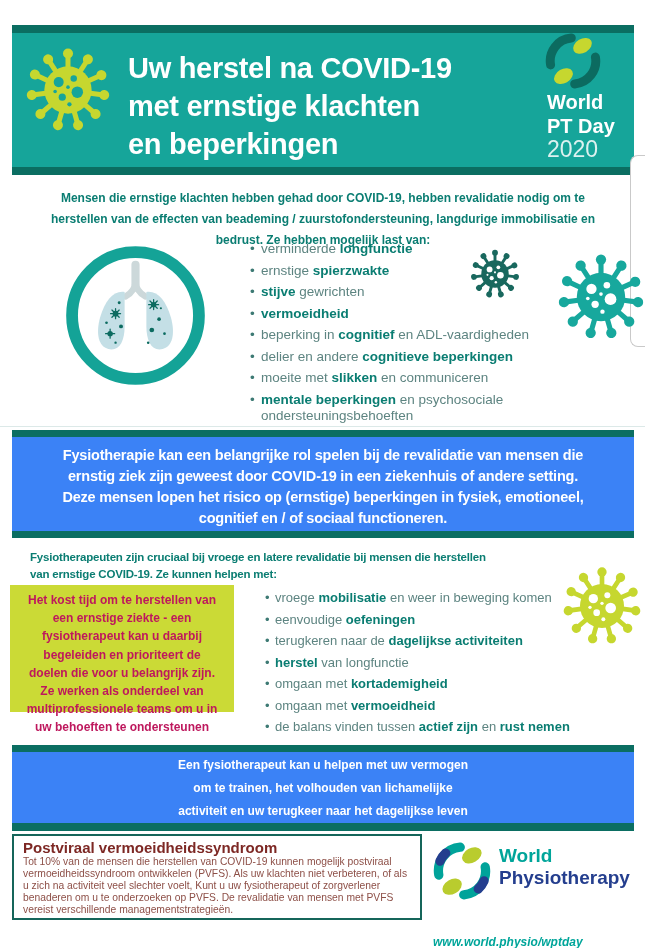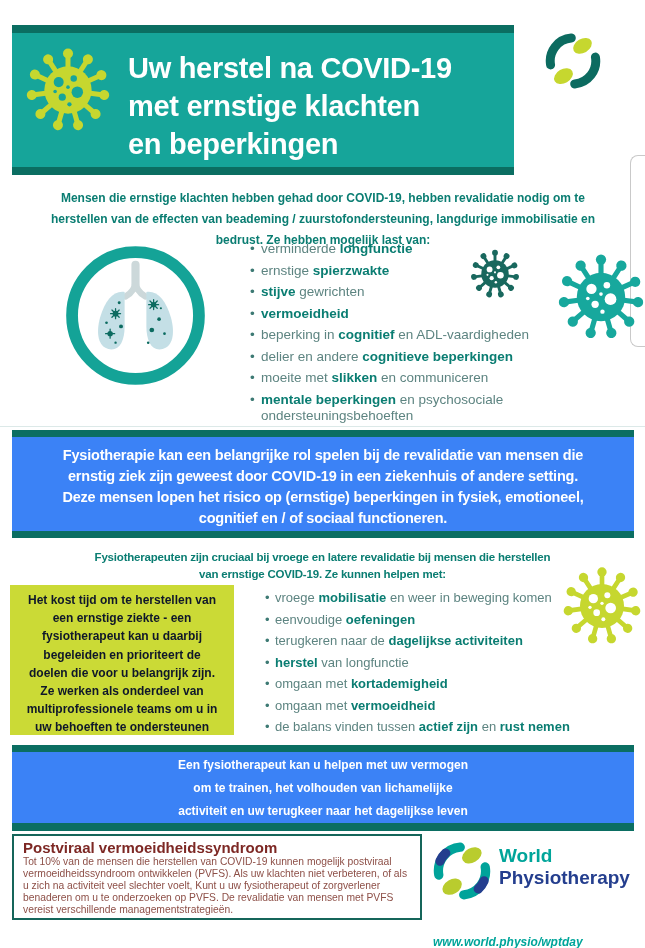--- a/index.html
+++ b/index.html
@@ -1,21 +1,21 @@
 <!DOCTYPE html>
 <html><head>
 <meta charset="utf-8">
 <style>
   * { margin:0; padding:0; box-sizing:border-box; }
   body { background:#ffffff; font-family:"Liberation Sans", sans-serif; }
   .poster { position:relative; width:645px; height:948px; background:#ffffff; overflow:hidden; }
 
   
   .header {
-    position:absolute; left:12px; top:25px; width:502px; height:150px;
+    position:absolute; left:12px; top:25px; width:622px; height:150px;
     background:#16a59a; border-top:8px solid #0b6e62; border-bottom:8px solid #0b6e62;
   }
   .header-virus { position:absolute; left:13px; top:14px; width:86px; height:86px; color:#c6d72f; --hole:#16a59a; }
   .page-title {
     position:absolute; left:116px; top:16px; color:#ffffff; font-weight:bold;
     font-size:29px; line-height:38px; white-space:pre-line; letter-spacing:-0.3px;
   }
   .ptday { position:absolute; left:523px; top:0; width:96px; color:#ffffff; }
   .ptday-swirl { width:56px; height:56px; margin-left:10px; display:block;
     --arc:#0c6b60; --leaf:#c6d72f; }
@@ -48,26 +48,26 @@
     position:absolute; left:12px; width:622px; background:#3b82f6;
     color:#ffffff; font-weight:bold; text-align:center; white-space:pre-line;
   }
   .banner-role { top:430px; height:108px; border-top:7px solid #0b6e62; border-bottom:7px solid #0b6e62;
     font-size:14.5px; line-height:21px; letter-spacing:-0.2px; padding-top:8px; }
   .banner-help { top:745px; height:86px; border-top:7px solid #0b6e62; border-bottom:8px solid #0b6e62;
     font-size:12px; line-height:23px; padding-top:2px; }
 
   
   .recovery-heading {
-    position:absolute; left:30px; top:549px; width:585px; text-align:center;
+    position:absolute; left:30px; top:549px; width:585px; 
     color:#0a7d72; font-weight:bold; font-size:11.5px; line-height:17px; letter-spacing:-0.2px; white-space:pre-line;
   }
   .sidebox {
-    position:absolute; left:10px; top:585px; width:224px; height:150px;
-    background:#cbda36; color:#0f172a; font-weight:bold; font-size:12px; line-height:18.2px;
+    position:absolute; left:10px; top:585px; width:224px; height:127px;
+    background:#cbda36; color:#be185d; font-weight:bold; font-size:12px; line-height:18.2px;
     text-align:center; white-space:pre-line; padding-top:6px;
   }
   .recovery { left:265px; top:590px; width:375px; }
   .recovery li { font-size:13px; line-height:16px; margin-bottom:5.5px; padding-left:10px; }
   .virus-yellow { position:absolute; left:562px; top:566px; width:80px; height:80px; color:#c6d72f; --hole:#ffffff; }
 
   
   .footer-box {
     position:absolute; left:12px; top:834px; width:410px; height:86px;
     border:2px solid #15655a; padding:5px 9px; background:#ffffff;

